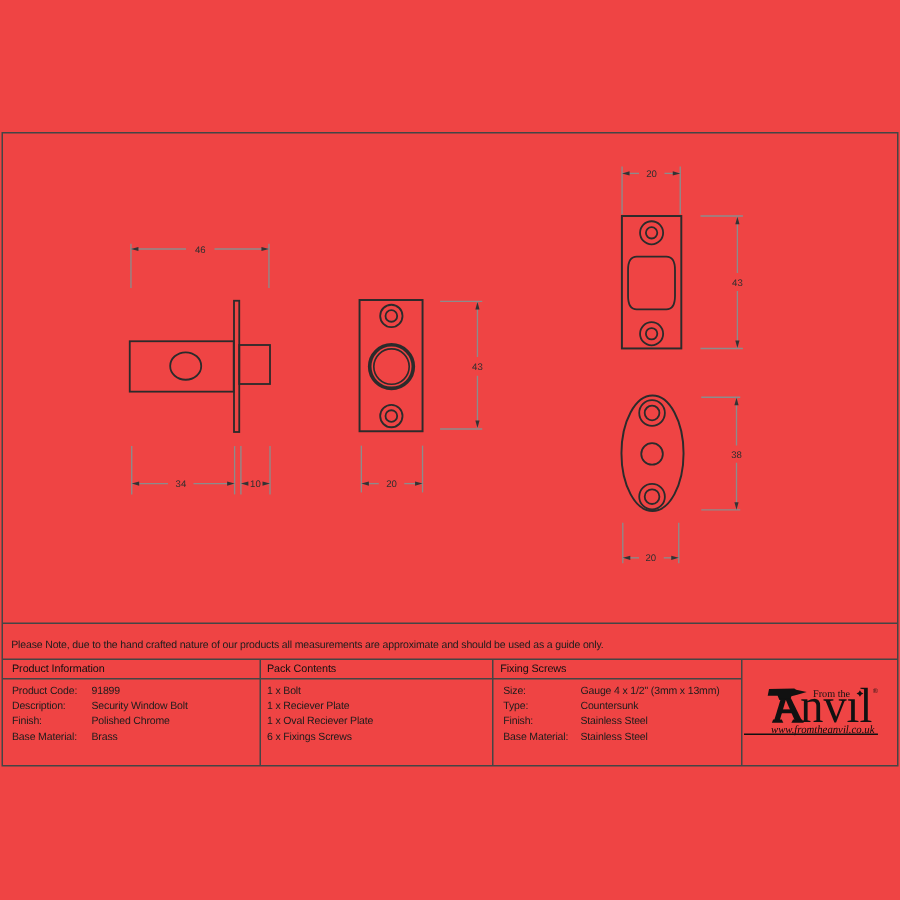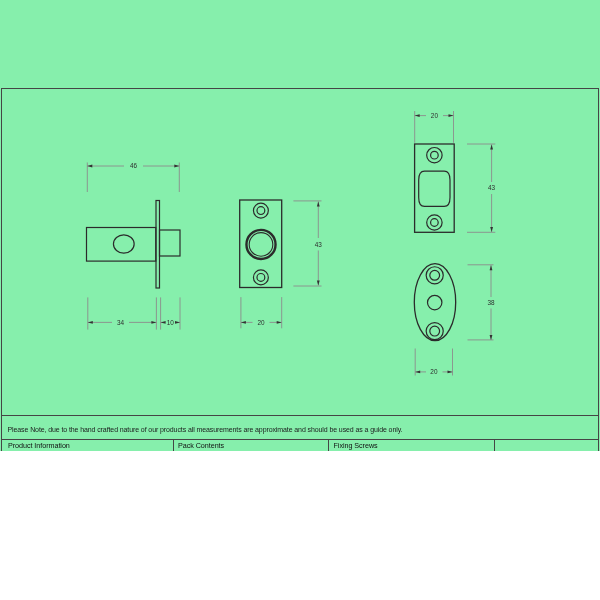--- a/index.html
+++ b/index.html
@@ -1,16 +1,16 @@
 <!DOCTYPE html>
 <html><head>
 <meta charset="utf-8">
 <style>
   html,body{margin:0;padding:0;background:#ffffff;}
-  .page{position:relative;width:600px;height:451px;background:#86efac;font-family:"Liberation Sans",sans-serif;}
+  .page{position:relative;width:600px;height:600px;background:#ef4444;font-family:"Liberation Sans",sans-serif;}
   svg{position:absolute;left:0;top:0;}
   text{font-family:"Liberation Sans",sans-serif;}
   .dim{font-size:6.4px;fill:#2e2e2e;}
   .tbl{font-size:7px;fill:#1c1c1c;letter-spacing:-0.1px;}
   .hdr{font-size:7.2px;fill:#111111;letter-spacing:-0.05px;}
 </style>
 </head>
 <body>
 <div class="page">
 <svg width="600" height="600" viewBox="0 0 600 600">

